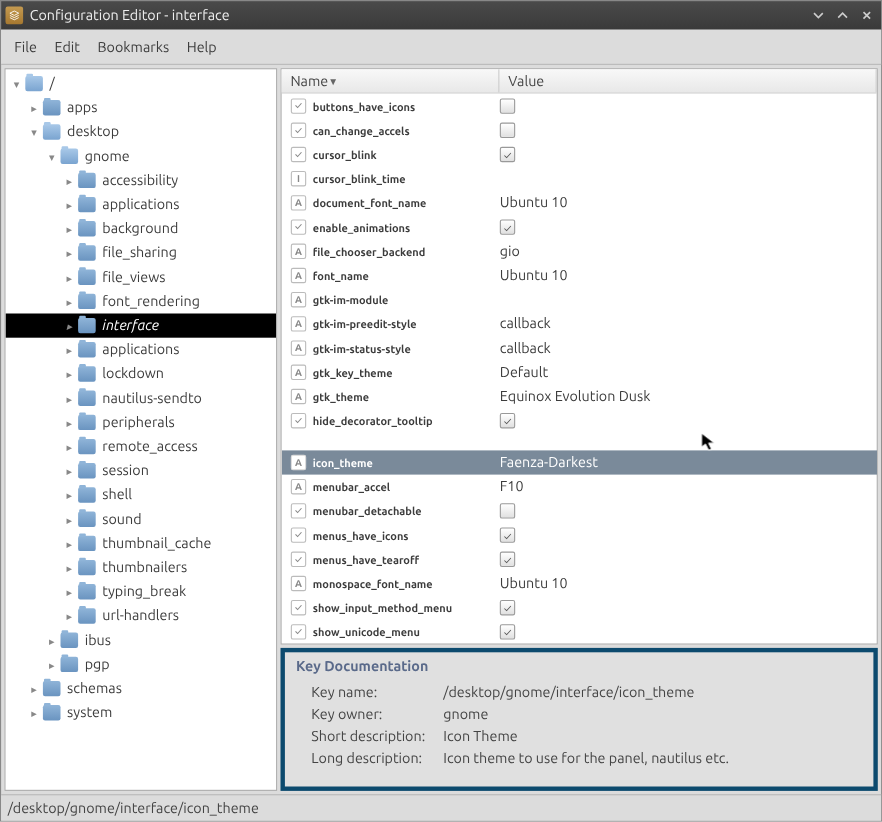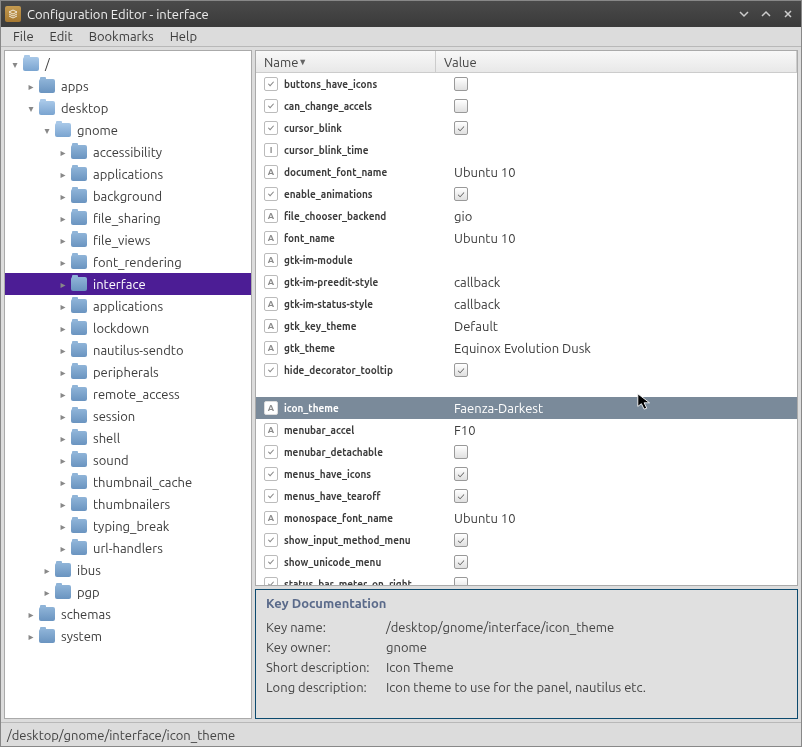--- a/index.html
+++ b/index.html
@@ -6,62 +6,62 @@
 body { font-family: "Ubuntu", "Segoe UI", sans-serif; font-size: 13px; color: #3c3c3c; background: #e8e8e8; overflow: hidden; }
 
 .window { width: 802px; height: 747px; display: flex; flex-direction: column; background: #dcdcdc; border: 1px solid #888; }
 
 .titlebar { height: 26px; background: linear-gradient(to bottom, #4a4a4a, #3a3a3a); display: flex; align-items: center; padding: 0 4px; color: #eee; font-size: 13px; }
 .titlebar .icon-slot { width: 16px; height: 16px; margin-right: 6px; background: linear-gradient(to bottom, #c49a50, #a67830); border-radius: 2px; display: flex; align-items: center; justify-content: center; }
 .titlebar .icon-slot svg { width: 10px; height: 10px; }
 .titlebar .title { flex: 1; font-weight: normal; }
 .titlebar .winctl { width: 18px; height: 18px; margin-left: 4px; display: flex; align-items: center; justify-content: center; color: #ccc; cursor: pointer; }
 
-.menubar { height: 20px; background: #dcdcdc; display: flex; align-items: flex-start; padding: 0 4px; border-bottom: 1px solid #b8b8b8; }
+.menubar { height: 32px; background: #dcdcdc; display: flex; align-items: center; padding: 0 4px; border-bottom: 1px solid #b8b8b8; }
 .menubar .mitem { padding: 2px 8px; cursor: pointer; }
 
 .body { flex: 1; display: flex; padding: 3px; gap: 3px; min-height: 0; }
 
 .sidebar { width: 248px; background: #fff; border: 1px solid #aaa; overflow-y: auto; padding: 2px 0; }
 .tree-row { display: flex; align-items: center; height: 22px; padding-left: 4px; cursor: pointer; white-space: nowrap; }
-.tree-row.selected { background: #4c1d95; color: #fff; }
+.tree-row.selected { background: #000000; color: #fff; font-style: italic; }
 .tree-toggle { width: 12px; height: 12px; display: flex; align-items: center; justify-content: center; color: #888; font-size: 10px; margin-right: 2px; }
 .tree-icon { width: 16px; height: 14px; margin-right: 6px; display: inline-block; }
 .folder-closed { background: linear-gradient(to bottom, #8fb4d8, #6a94c0); border-radius: 2px; position: relative; }
 .folder-closed::before { content: ""; position: absolute; top: -2px; left: 1px; width: 6px; height: 3px; background: #8fb4d8; border-radius: 1px 1px 0 0; }
 .folder-open { background: linear-gradient(to bottom, #a8c8e8, #7aa4d0); border-radius: 2px; position: relative; }
 .folder-open::before { content: ""; position: absolute; top: -2px; left: 1px; width: 6px; height: 3px; background: #a8c8e8; border-radius: 1px 1px 0 0; }
 .tree-label { font-size: 13px; }
 
 .main { flex: 1; display: flex; flex-direction: column; min-width: 0; gap: 3px; }
 .list-wrap { flex: 1; background: #fff; border: 1px solid #aaa; display: flex; flex-direction: column; min-height: 0; position: relative; }
 .list-header { display: flex; height: 22px; background: linear-gradient(to bottom, #f8f8f8, #e8e8e8); border-bottom: 1px solid #ccc; flex-shrink: 0; }
 .list-header .col { padding: 3px 8px; border-right: 1px solid #ccc; font-size: 13px; color: #444; display: flex; align-items: center; cursor: pointer; }
-.list-header .col.name { width: 180px; justify-content: flex-start; }
+.list-header .col.name { width: 198px; justify-content: flex-start; }
 .list-header .col.value { flex: 1; }
 .sort-ind { font-size: 9px; color: #666; }
 .list-body { flex: 1; overflow-y: auto; position: relative; }
 .list-body::-webkit-scrollbar { width: 12px; }
 .list-body::-webkit-scrollbar-track { background: #eee; }
 .list-body::-webkit-scrollbar-thumb { background: #aaa; border-radius: 6px; }
 .list-row { display: flex; height: 22px; align-items: center; cursor: pointer; }
 .list-row.selected { background: #7a8a9a; color: #fff; margin-top: 16px; }
 .list-row .type-icon { width: 14px; height: 14px; margin-left: 8px; margin-right: 6px; flex-shrink: 0; display: flex; align-items: center; justify-content: center; font-size: 9px; font-weight: bold; border: 1px solid #bbb; border-radius: 2px; background: #fff; color: #888; }
 .list-row.selected .type-icon { border-color: #ddd; background: #fff; color: #888; }
 .type-bool::after { content: "✓"; color: #888; }
 .type-int::after { content: "I"; }
 .type-str::after { content: "A"; }
 .list-row .name-cell { width: 170px; font-size: 10px; overflow: hidden; text-overflow: ellipsis; font-weight: bold; }
 .list-row .value-cell { flex: 1; font-size: 13px; display: flex; align-items: center; }
 .check-val { width: 14px; height: 14px; border: 1px solid #999; border-radius: 2px; background: linear-gradient(to bottom, #fff, #e0e0e0); display: flex; align-items: center; justify-content: center; font-size: 10px; color: #555; }
 .check-val.on::after { content: "✓"; }
 
-.doc-panel { height: 130px; background: #e0e0e0; border: 1px solid #0c4a6e; padding: 6px 10px; font-size: 13px; }
+.doc-panel { height: 130px; background: #e0e0e0; border: 4px solid #0c4a6e; padding: 6px 10px; font-size: 13px; }
 .doc-title { color: #5a6a8a; font-weight: bold; margin-bottom: 10px; }
-.doc-grid { display: grid; grid-template-columns: 120px 1fr; row-gap: 6px; margin-left: 0; }
+.doc-grid { display: grid; grid-template-columns: 120px 1fr; row-gap: 6px; margin-left: 14px; }
 .doc-grid .k { color: #444; }
 .doc-grid .v { color: #444; }
 
 .statusbar { height: 24px; background: #dcdcdc; border-top: 1px solid #b8b8b8; display: flex; align-items: center; padding: 0 6px; font-size: 13px; color: #444; }
 
 .cursor-overlay { position: absolute; width: 18px; height: 18px; pointer-events: none; z-index: 100; }
 </style>
 </head>
 <body>
 

